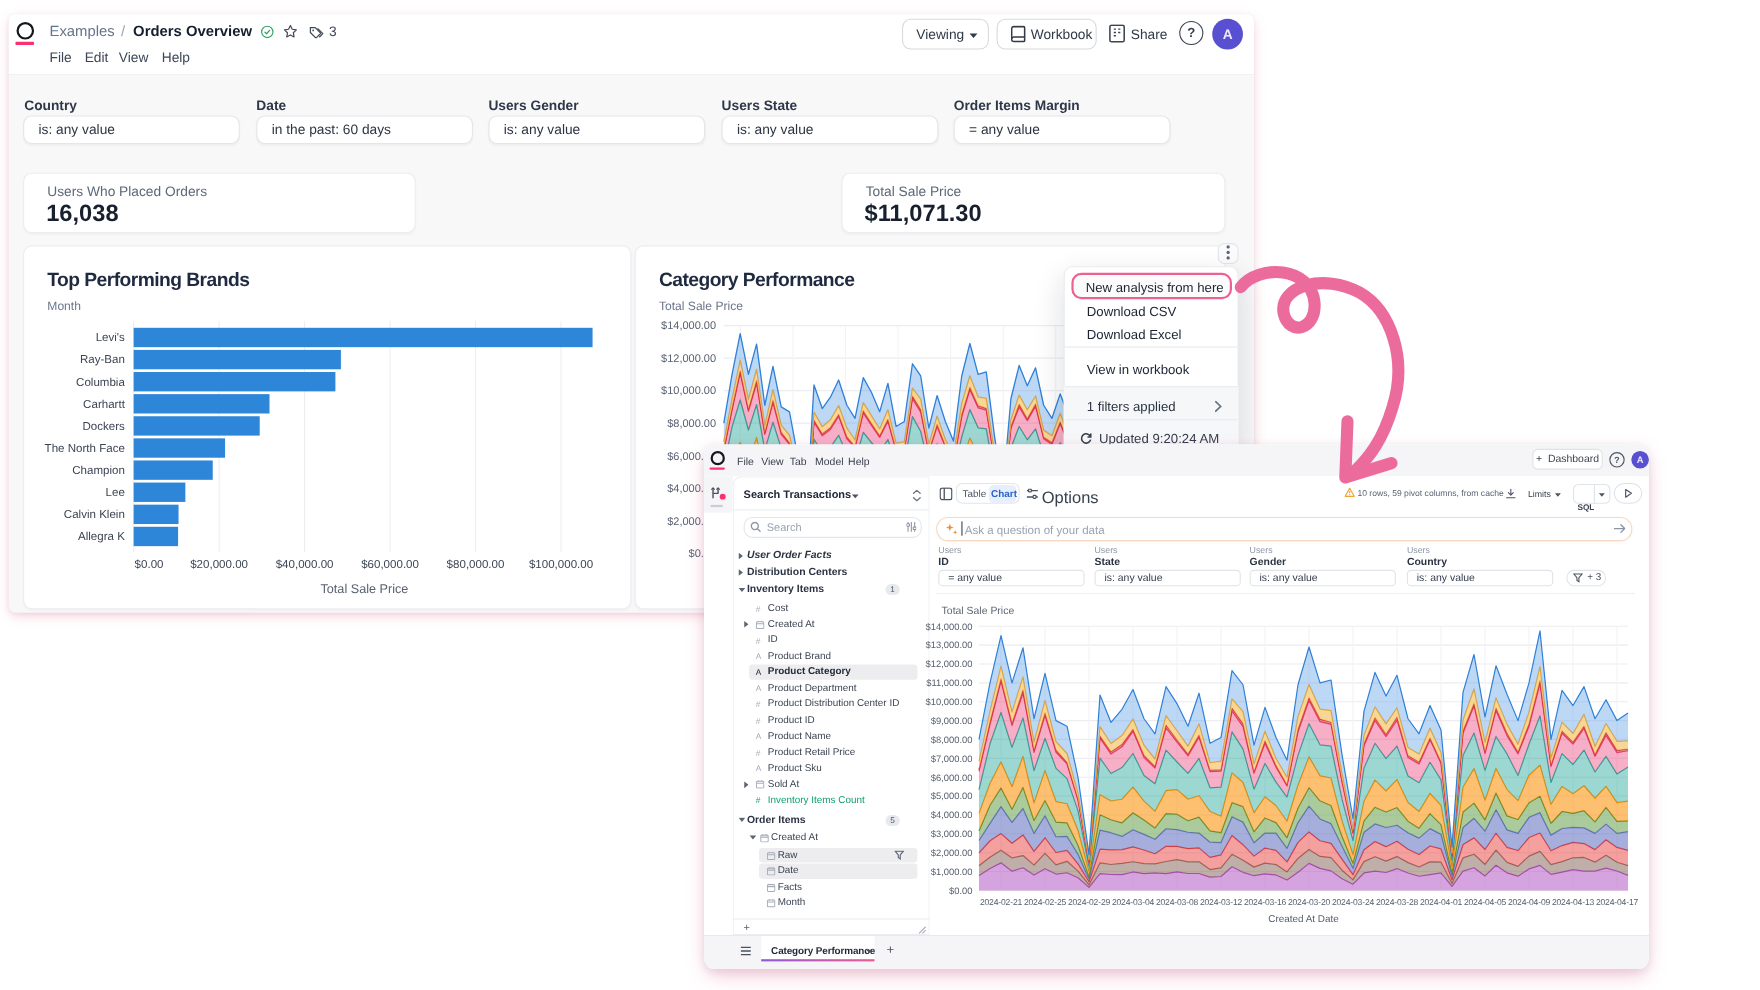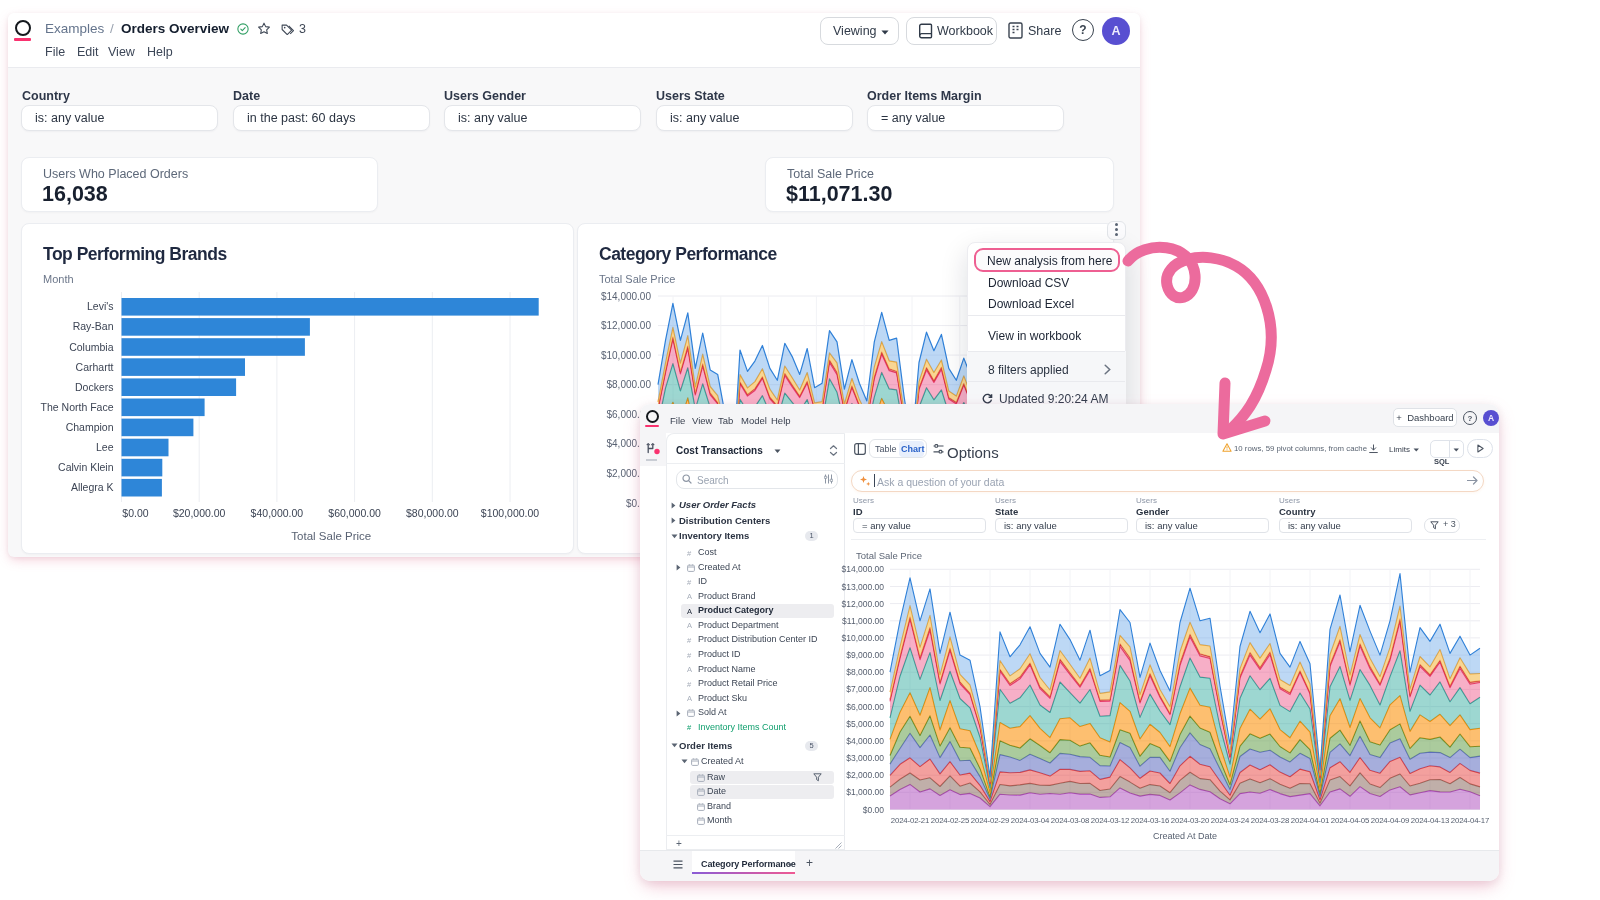--- a/index.html
+++ b/index.html
@@ -189,21 +189,21 @@
 
   <div class="abs" style="left:967px; top:242px; width:159px; height:170px; background:#fff; border:1px solid #ececf0; border-radius:8px; box-shadow:0 10px 28px rgba(16,24,40,.14);"></div>
   <div class="abs" style="left:967px; top:351px; width:159px; height:61px; background:#f6f7f9;"></div>
   <div class="abs" style="left:974px; top:248px; width:146px; height:24px; border:2.6px solid #ee5f92; border-radius:9px; background:#fbfbfc;"></div>
   <div class="abs" style="left:987px; top:254px; font-size:12px; color:#1c2433;">New analysis from here</div>
   <div class="abs" style="left:988px; top:276px; font-size:12px; color:#1c2433;">Download CSV</div>
   <div class="abs" style="left:988px; top:297px; font-size:12px; color:#1c2433;">Download Excel</div>
   <div class="abs" style="left:968px; top:315px; width:157px; height:1px; background:#e9eaee;"></div>
   <div class="abs" style="left:988px; top:329px; font-size:12px; color:#1c2433;">View in workbook</div>
   <div class="abs" style="left:968px; top:351px; width:157px; height:1px; background:#e9eaee;"></div>
-  <div class="abs" style="left:988px; top:363px; font-size:12px; color:#2b3442;">8 filters applied</div>
+  <div class="abs" style="left:988px; top:363px; font-size:12px; color:#2b3442;">1 filters applied</div>
   <svg class="abs" style="left:1104px; top:364px;" width="7" height="11" viewBox="0 0 7 11">
       <path d="M1.2 1.2 l4.5 4.3 -4.5 4.3" fill="none" stroke="#6a7380" stroke-width="1.5" stroke-linecap="round"></path>
     </svg>
   <div class="abs" style="left:968px; top:381px; width:157px; height:1px; background:#e9eaee;"></div>
   <svg class="abs" style="left:982px; top:393px;" width="11" height="11" viewBox="0 0 11 11">
       <path d="M9.3 4 a4.2 4.2 0 1 0 .2 2.6" fill="none" stroke="#323c4c" stroke-width="1.4"></path>
       <path d="M9.6 1.2 v3 h-3" fill="none" stroke="#323c4c" stroke-width="1.4"></path>
     </svg>
   <div class="abs" style="left:999px; top:392px; font-size:12px; color:#323c4c;">Updated 9:20:24 AM</div>
 
@@ -223,21 +223,21 @@
   <div class="abs" style="left:1483px; top:410px; width:16px; height:16px; border-radius:50%; background:#584fd1; font-size:8.5px; font-weight:bold; color:#eceafc; text-align:center; line-height:16px;">A</div>
 
   <svg class="abs" style="left:645px; top:442px;" width="16" height="14" viewBox="0 0 16 14">
       <path d="M3.2 3.5 v7 M3.2 6.5 h4.6 M7.8 3.5 v3" fill="none" stroke="#4a5160" stroke-width="1.3" stroke-linecap="round"></path>
       <path d="M1.8 3.2 L3.2 1.6 L4.6 3.2 M6.4 3.2 L7.8 1.6 L9.2 3.2" fill="none" stroke="#4a5160" stroke-width="1.2" stroke-linejoin="round"></path>
       <circle cx="12" cy="9.5" r="2.7" fill="#f9326f"></circle>
     </svg>
   <div class="abs" style="left:646px; top:459px; width:11px; height:1.6px; background:#c9cdd4;"></div>
 
   <div class="abs" style="left:666px; top:433px; width:179px; height:417px; background:#fff; border:1px solid #ebedf0; border-right:1px solid #e8eaee; border-radius:8px 0 0 0;"></div>
-  <div class="abs" style="left:676px; top:445px; font-size:10px; font-weight:bold; color:#202939;">Cost Transactions</div>
+  <div class="abs" style="left:676px; top:445px; font-size:10px; font-weight:bold; color:#202939;">Search Transactions</div>
   <svg class="abs" style="left:774px; top:449px;" width="7" height="5" viewBox="0 0 7 5">
       <path d="M0.5 0.5 L3.5 4 L6.5 0.5 z" fill="#4a5360"></path>
     </svg>
   <svg class="abs" style="left:829px; top:445px;" width="9" height="11" viewBox="0 0 9 11">
       <path d="M1.5 3.5 L4.5 0.8 L7.5 3.5 M1.5 7.5 L4.5 10.2 L7.5 7.5" fill="none" stroke="#6a7380" stroke-width="1.2" stroke-linecap="round" stroke-linejoin="round"></path>
     </svg>
   <div class="abs" style="left:666px; top:463px; width:179px; height:1px; background:#eceef1;"></div>
 
   <div class="abs" style="left:676px; top:470px; width:162px; height:19px; border:1px solid #e3e6ea; border-radius:8px; background:#fff;"></div>
   <svg class="abs" style="left:682px; top:474px;" width="10" height="10" viewBox="0 0 10 10">
@@ -327,21 +327,21 @@
 <div class="abs" style="left:690px;top:785.2px;width:144px;height:13.5px;background:#ededf0;border-radius:3px;"></div>
 <svg class="abs" style="left:697px;top:788px" width="8" height="8" viewBox="0 0 8 8">
       <rect x="0.6" y="1.2" width="6.8" height="6.2" rx="1" fill="none" stroke="#a7aeba" stroke-width="1"></rect>
       <path d="M0.6 3 h6.8 M2.4 1.4 v-1 M5.6 1.4 v-1" stroke="#a7aeba" stroke-width="1"></path>
     </svg>
 <div class="trow" style="left:707px;top:786px;">Date</div>
 <svg class="abs" style="left:697px;top:802.5px" width="8" height="8" viewBox="0 0 8 8">
       <rect x="0.6" y="1.2" width="6.8" height="6.2" rx="1" fill="none" stroke="#a7aeba" stroke-width="1"></rect>
       <path d="M0.6 3 h6.8 M2.4 1.4 v-1 M5.6 1.4 v-1" stroke="#a7aeba" stroke-width="1"></path>
     </svg>
-<div class="trow" style="left:707px;top:800.5px;">Brand</div>
+<div class="trow" style="left:707px;top:800.5px;">Facts</div>
 <svg class="abs" style="left:697px;top:817px" width="8" height="8" viewBox="0 0 8 8">
       <rect x="0.6" y="1.2" width="6.8" height="6.2" rx="1" fill="none" stroke="#a7aeba" stroke-width="1"></rect>
       <path d="M0.6 3 h6.8 M2.4 1.4 v-1 M5.6 1.4 v-1" stroke="#a7aeba" stroke-width="1"></path>
     </svg>
 <div class="trow" style="left:707px;top:815px;">Month</div>
 
   <div class="abs" style="left:666px; top:835px; width:179px; height:1px; background:#eceef1;"></div>
   <div class="abs" style="left:676px; top:838px; font-size:10px; color:#5a6472;">+</div>
   <div class="abs" style="left:725px; top:839.5px; font-size:11px; color:#3f4856;margin-top:26px;">Add Field</div>
   <svg class="abs" style="left:835px; top:842px;" width="7" height="7" viewBox="0 0 7 7">

